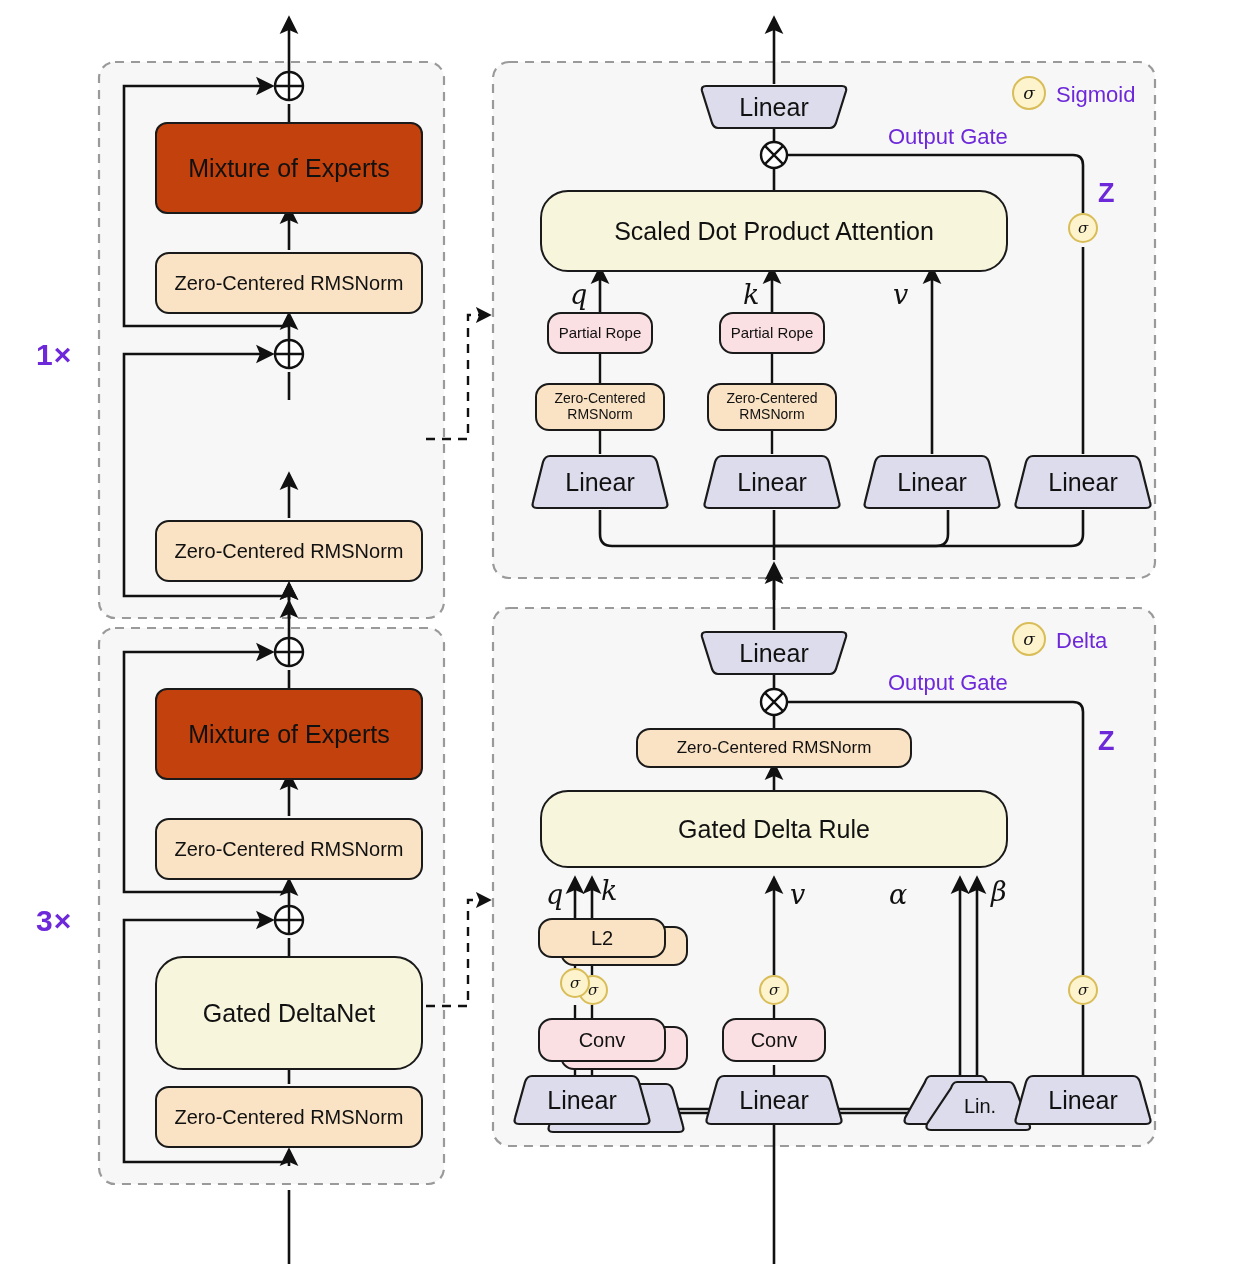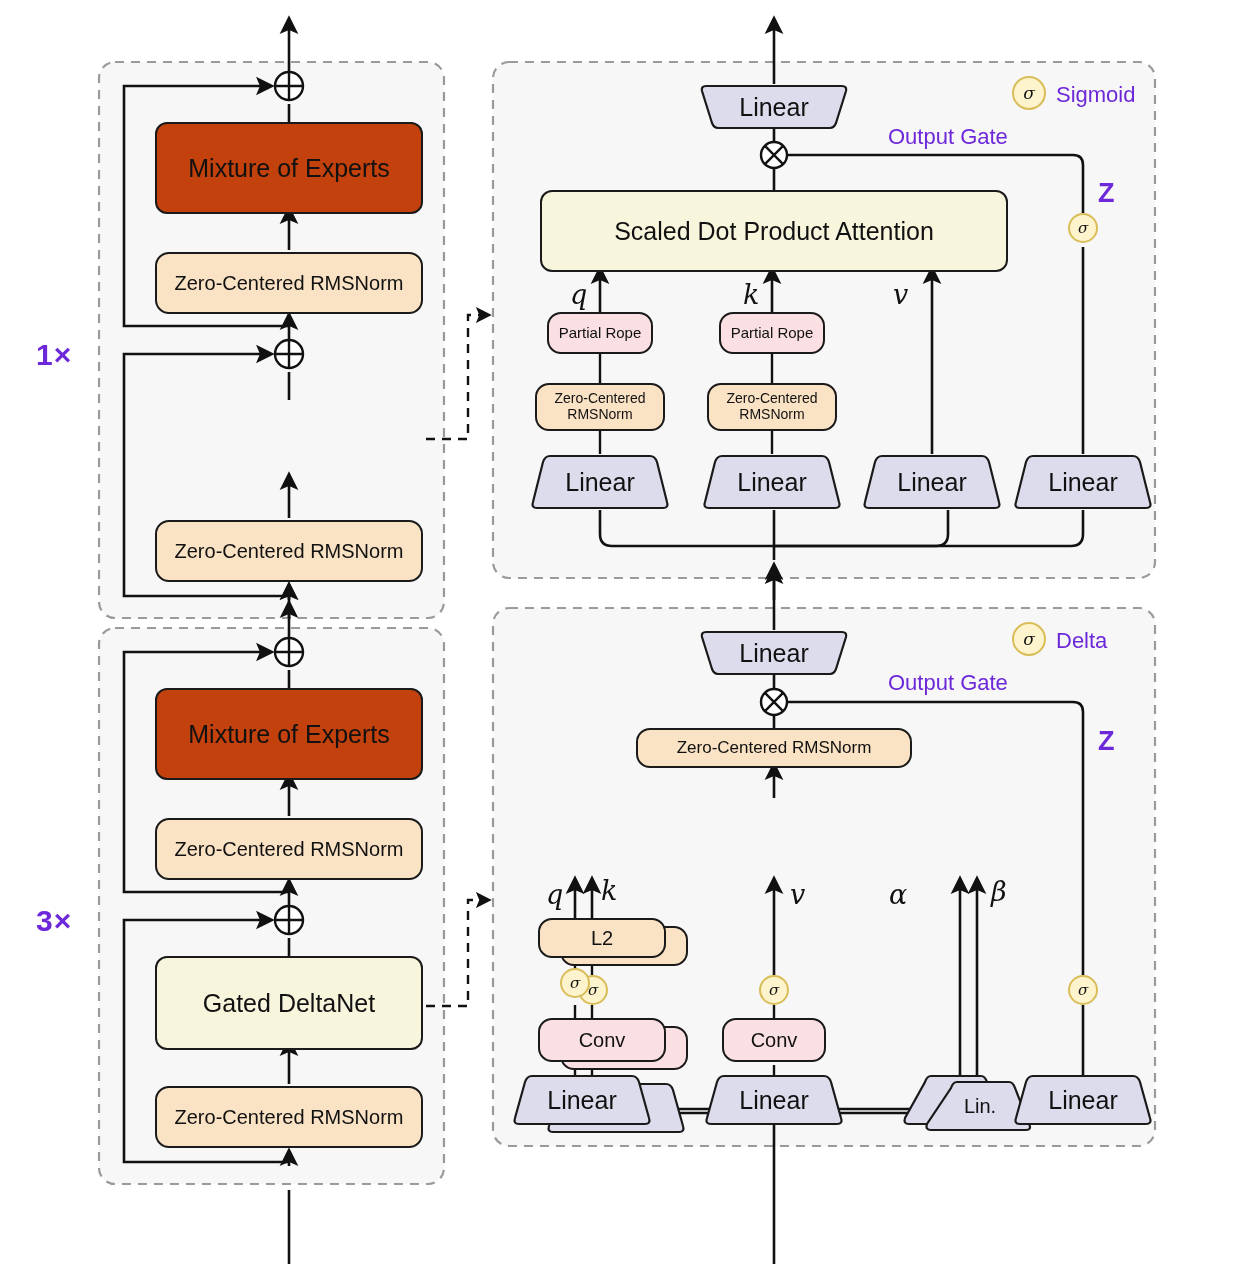--- a/index.html
+++ b/index.html
@@ -9,21 +9,21 @@
   svg#canvas{position:absolute;left:0;top:0;width:1250px;height:1264px;}
 
   
   .node{position:absolute;box-sizing:border-box;display:flex;align-items:center;
         justify-content:center;text-align:center;border:2.2px solid #1a1a1a;
         line-height:1.12;}
   .rnd{border-radius:12px;}
   .rnd-s{border-radius:14px;}
   .lav{background:#c2410c;}
   .peach{background:#fae2c4;}
-  .cream{background:#f7f5dc;}
+  .cream{background:#f7f5dc;border-radius:28px;}
   .pink{background:#fadfe3;}
 
   .t20{font-size:25px;}
   .t17{font-size:20px;}
   .t15{font-size:17px;}
   .t13{font-size:15px;}
   .t12{font-size:14px;}
 
   .glyph{position:absolute;font-family:"DejaVu Serif", serif;font-style:italic;
          font-size:27px;color:#111;}
@@ -179,21 +179,21 @@
 
 
   <div class="node rnd-s peach t17" style="left:155px;top:520px;width:268px;height:62px;">Zero-Centered RMSNorm</div>
 
   <div class="plain bold" style="left:36px;top:904px;font-size:30px;letter-spacing:1px;">3×</div>
 
   <div class="node rnd lav t20" style="left:155px;top:688px;width:268px;height:92px;">Mixture of Experts</div>
 
   <div class="node rnd-s peach t17" style="left:155px;top:818px;width:268px;height:62px;">Zero-Centered RMSNorm</div>
 
-  <div class="node rnd cream t20" style="left:155px;top:956px;width:268px;height:94px;">Gated DeltaNet</div>
+  <div class="node rnd cream t20" style="left:155px;top:956px;width:268px;height:114px;">Gated DeltaNet</div>
 
   <div class="node rnd-s peach t17" style="left:155px;top:1086px;width:268px;height:62px;">Zero-Centered RMSNorm</div>
 
   <div class="sigbadge" style="left:1012px;top:76px;">σ</div>
   <div class="plain" style="left:1056px;top:82px;font-size:22px;">Sigmoid</div>
 
   <div class="trapwrap" style="left:700px;top:84px;width:148px;height:46px;">
     <svg width="148" height="46">
         <path d="M18,2 L130,2 Q134,2 136,7 L146,39 Q147,44 142,44 L6,44 Q1,44 2,39 L12,7 Q14,2 18,2 Z" transform="scale(1,-1) translate(0,-46)" fill="#dcdcec" stroke="#1a1a1a" stroke-width="2.2"></path>
       </svg>
@@ -260,20 +260,21 @@
   </div>
 
   <div class="plain" style="left:888px;top:670px;font-size:22px;">Output Gate</div>
 
   <div class="plain bold" style="left:1098px;top:726px;font-size:27px;">Z</div>
 
   <div class="sigbadge sm" style="left:1068px;top:975px;">σ</div>
 
   <div class="node rnd-s peach t15" style="left:636px;top:728px;width:276px;height:40px;">Zero-Centered RMSNorm</div>
 
+  <div class="node rnd cream t20" style="left:540px;top:790px;width:468px;height:78px;">Gated Delta Rule</div>
 
   <div class="glyph" style="left:546px;top:879px;">q</div>
   <div class="glyph" style="left:601px;top:875px;">k</div>
   <div class="glyph" style="left:790px;top:879px;">v</div>
   <div class="glyph" style="left:889px;top:879px;">α</div>
   <div class="glyph" style="left:991px;top:876px;">β</div>
 
   <div class="node rnd-s peach" style="left:560px;top:926px;width:128px;height:40px;"></div>
   <div class="node rnd-s peach t17" style="left:538px;top:918px;width:128px;height:40px;">L2</div>
 

